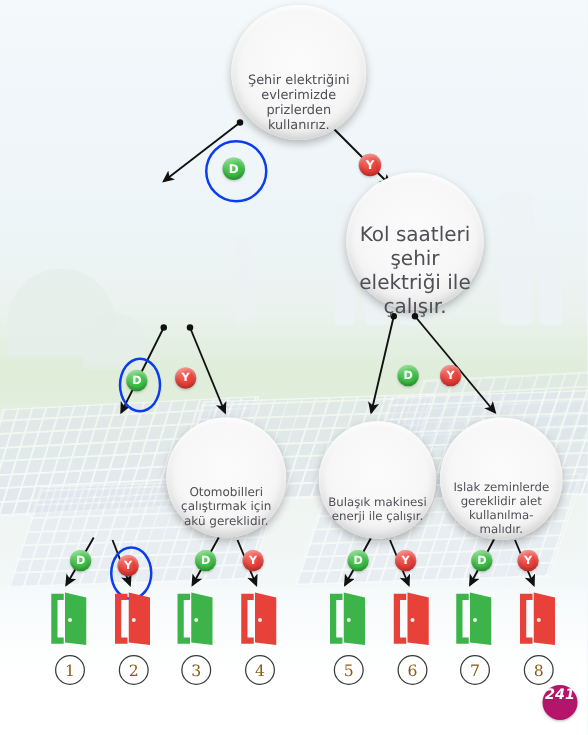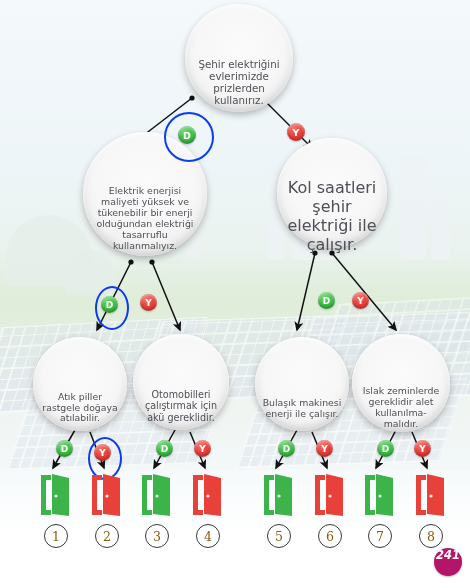--- a/index.html
+++ b/index.html
@@ -148,28 +148,22 @@
       <circle cx="131" cy="262" r="2.6"></circle>
         <circle cx="152" cy="262" r="2.6"></circle>
       <circle cx="315" cy="253" r="2.6"></circle>
         <circle cx="332" cy="253" r="2.6"></circle>
     </g>
   </svg>
 
   <div class="bubble b-top">
       <span>Şehir elektriğini evlerimizde prizlerden kullanırız.</span>
     </div>
-  <div class="bubble b-mid-l">
-      <span>Elektrik enerjisi maliyeti yüksek ve tükenebilir bir enerji olduğundan elektriği tasarruflu kullanmalıyız.</span>
-    </div>
   <div class="bubble b-mid-r">
       <span>Kol saatleri şehir elektriği ile çalışır.</span>
-    </div>
-  <div class="bubble b-l1">
-      <span>Atık piller rastgele doğaya atılabilir.</span>
     </div>
   <div class="bubble b-l2">
       <span>Otomobilleri çalıştırmak için akü gereklidir.</span>
     </div>
   <div class="bubble b-l3">
       <span>Bulaşık makinesi enerji ile çalışır.</span>
     </div>
   <div class="bubble b-l4">
       <span>Islak zeminlerde gereklidir alet kullanılma- malıdır.</span>
     </div>

